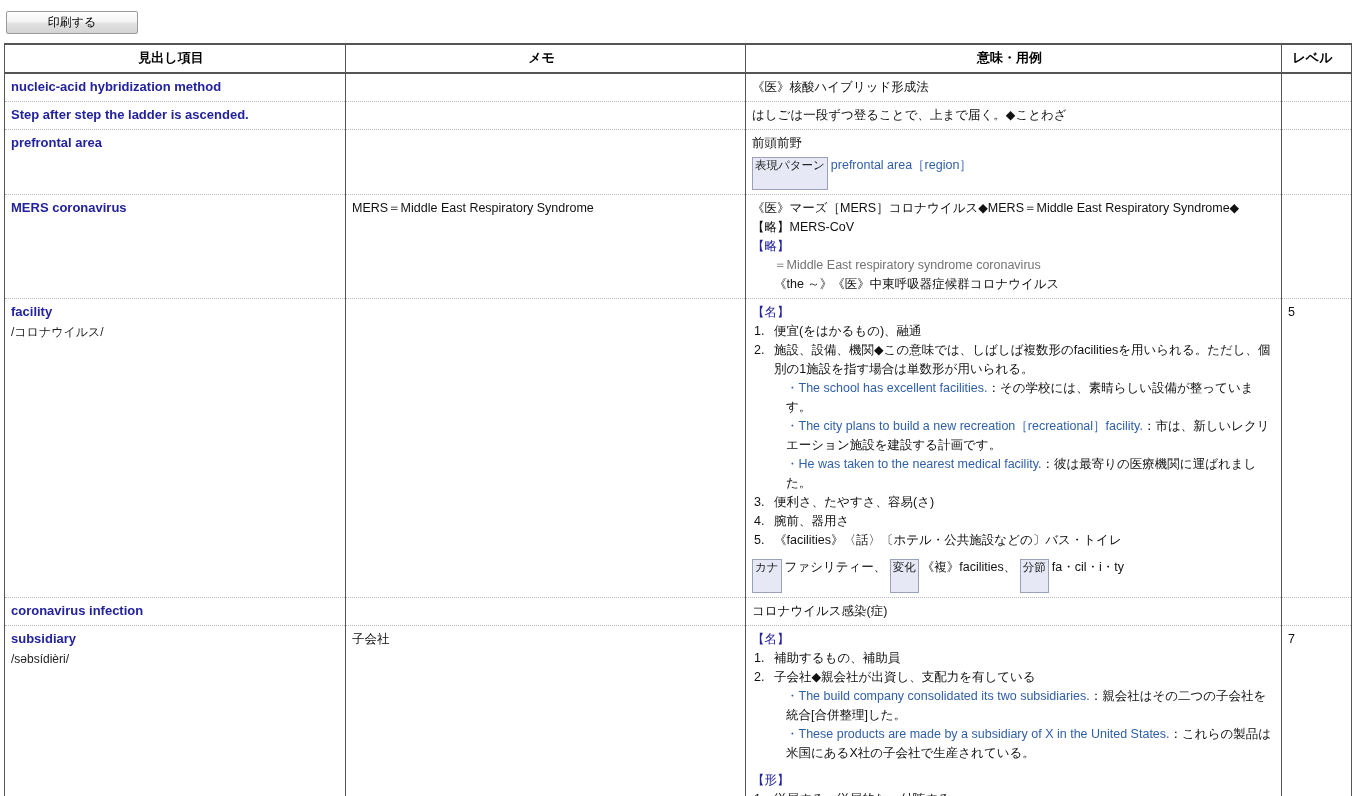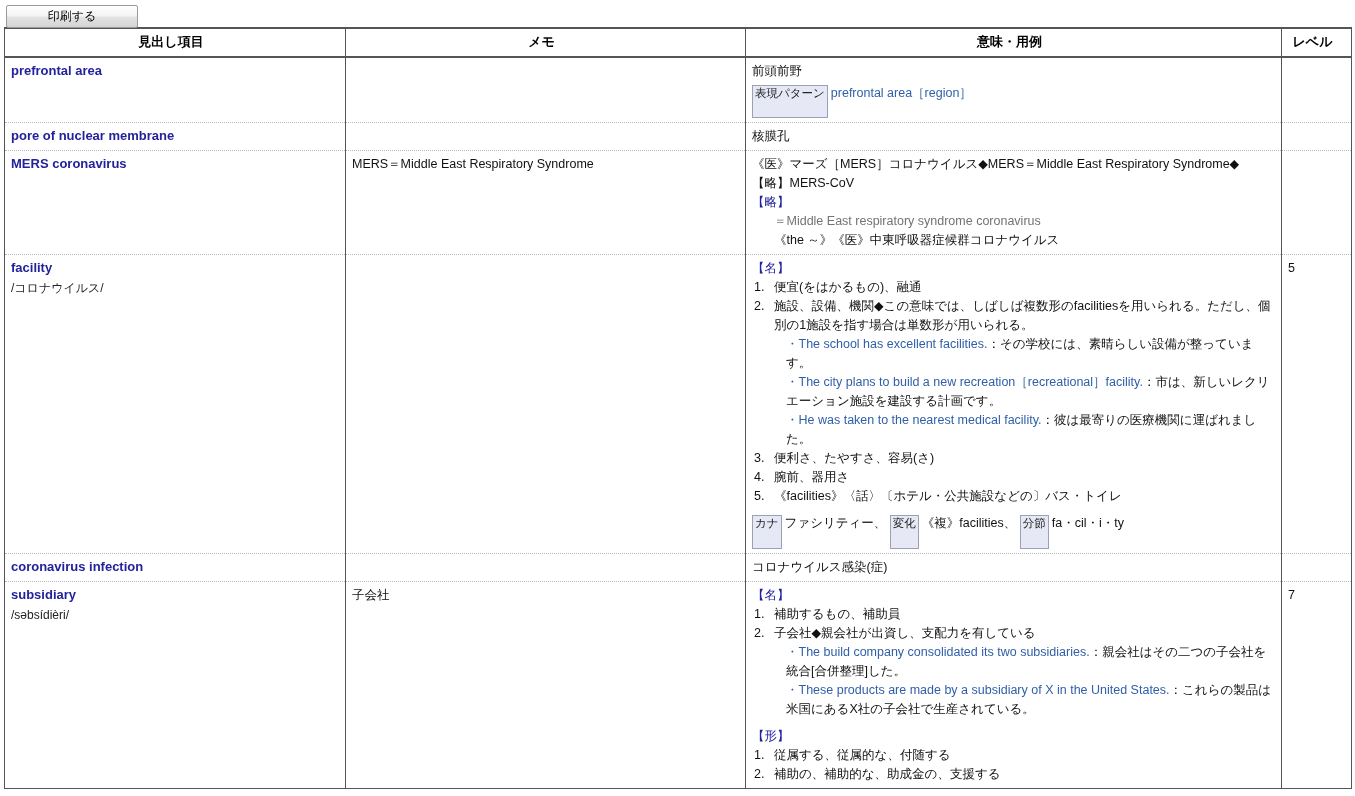--- a/index.html
+++ b/index.html
@@ -11,22 +11,22 @@
   body {
     width: 1355px;
     height: 796px;
     overflow: hidden;
     font-size: 13px;
     color: #000000;
   }
 
   
   .toolbar {
-    padding: 5px 0 4px 6px;
-    height: 27px;
+    padding: 11px 0 4px 6px;
+    height: 43px;
     box-sizing: border-box;
   }
   .print-button {
     display: inline-block;
     width: 130px;
     height: 21px;
     line-height: 20px;
     text-align: center;
     font-size: 12px;
     color: #000;
@@ -155,46 +155,56 @@
   <thead>
     <tr>
       <th>見出し項目</th>
       <th>メモ</th>
       <th>意味・用例</th>
       <th>レベル</th>
     </tr>
   </thead>
   <tbody>
 
-
+    <tr>
+      <td>
+        <div class="headword">nucleic-acid hybridization method</div>
+      </td>
+      <td><span class="memo"></span></td>
+      <td>
+        <div class="plain">《医》核酸ハイブリッド形成法</div>
+      </td>
+      <td class="level"></td>
+    </tr>
+
+    <tr>
+      <td>
+        <div class="headword">Step after step the ladder is ascended.</div>
+      </td>
+      <td><span class="memo"></span></td>
+      <td>
+        <div class="plain">はしごは一段ずつ登ることで、上まで届く。◆ことわざ</div>
+      </td>
+      <td class="level"></td>
+    </tr>
 
     <tr>
       <td>
         <div class="headword">prefrontal area</div>
       </td>
       <td><span class="memo"></span></td>
       <td>
         <div class="plain">前頭前野</div>
         <div style="margin-top:3px;">
           <span class="tag">表現パターン</span><span class="en">prefrontal area［region］</span>
         </div>
       </td>
       <td class="level"></td>
     </tr>
 
-    <tr>
-      <td>
-        <div class="headword">pore of nuclear membrane</div>
-      </td>
-      <td><span class="memo"></span></td>
-      <td>
-        <div class="plain">核膜孔</div>
-      </td>
-      <td class="level"></td>
-    </tr>
 
     <tr>
       <td>
         <div class="headword">MERS coronavirus</div>
       </td>
       <td><span class="memo">MERS＝Middle East Respiratory Syndrome</span></td>
       <td>
         <div class="plain">《医》マーズ［MERS］コロナウイルス◆MERS＝Middle East Respiratory Syndrome◆【略】MERS-CoV</div>
         <div class="pos">【略】</div>
         <div class="sub-wrap">

